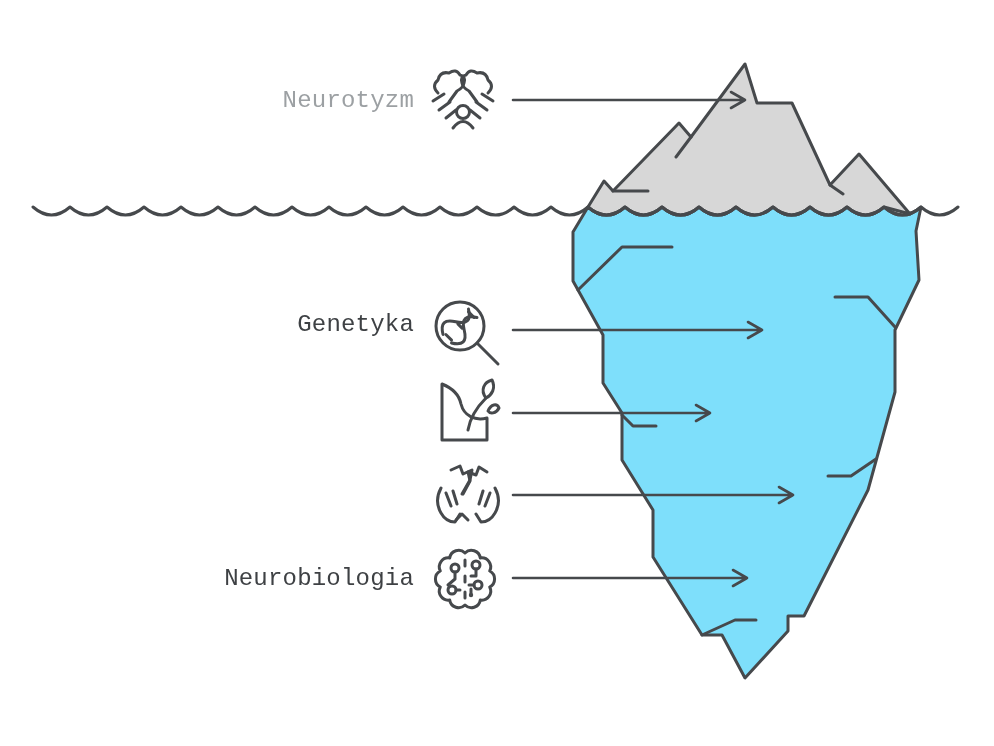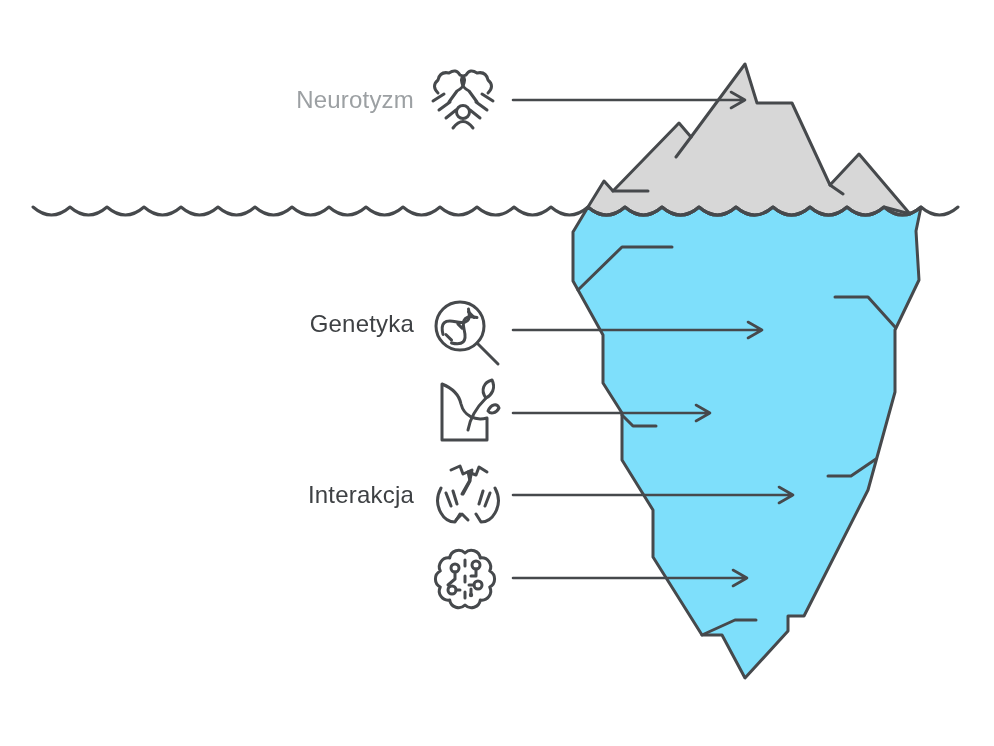--- a/index.html
+++ b/index.html
@@ -1,17 +1,17 @@
 <!DOCTYPE html>
 <html style="--background: #FFFFFF; --iceberg-above: #D7D7D7; --iceberg-below: #7EDFFB; --outline: #46494C; --label-dark: #3E4144; --label-muted: #9CA0A3;"><head>
 <meta charset="utf-8">
 <style>
   html,body{margin:0;padding:0;background:#fff;}
   .stage{position:relative;width:994px;height:746px;background:var(--background,#fff);overflow:hidden;
-         font-family:Liberation Sans, sans-serif;}
+         font-family:Liberation Mono, monospace;}
   .stage svg{position:absolute;left:0;top:0;}
   .ice{stroke:var(--outline);stroke-width:3;stroke-linejoin:round;}
   .ice.above{fill:var(--iceberg-above);}
   .ice.below{fill:var(--iceberg-below);}
   .ln{fill:none;stroke:var(--outline);stroke-width:3;stroke-linecap:round;stroke-linejoin:round;}
   .arrow{fill:none;stroke:var(--outline);stroke-width:2.6;stroke-linecap:round;stroke-linejoin:round;}
   .icn{fill:none;stroke:var(--outline);stroke-width:3;stroke-linecap:round;stroke-linejoin:round;}
   .dot{fill:var(--outline);stroke:none;}
   .label{position:absolute;right:580px;transform:translateY(-50%);font-size:24px;
          color:var(--label-dark);white-space:nowrap;letter-spacing:0.2px;}
@@ -116,14 +116,14 @@
       <path class="icn" d="M46,26 V33 H41"></path>
       <circle class="icn" cx="48" cy="42" r="4"></circle>
       <path class="icn" d="M44,42 H39"></path>
       <circle class="dot" cx="41" cy="52" r="2.2"></circle>
       <path class="icn" d="M41,50 V46"></path>
     </g>
   </svg>
 
   <div class="label muted" style="top:100px">Neurotyzm</div>
   <div class="label" style="top:324px">Genetyka</div>
-  <div class="label" style="top:495px">Interakcja</div>
+  <div class="label" style="top:578px">Neurobiologia</div>
 </div>
 
 </body></html>

